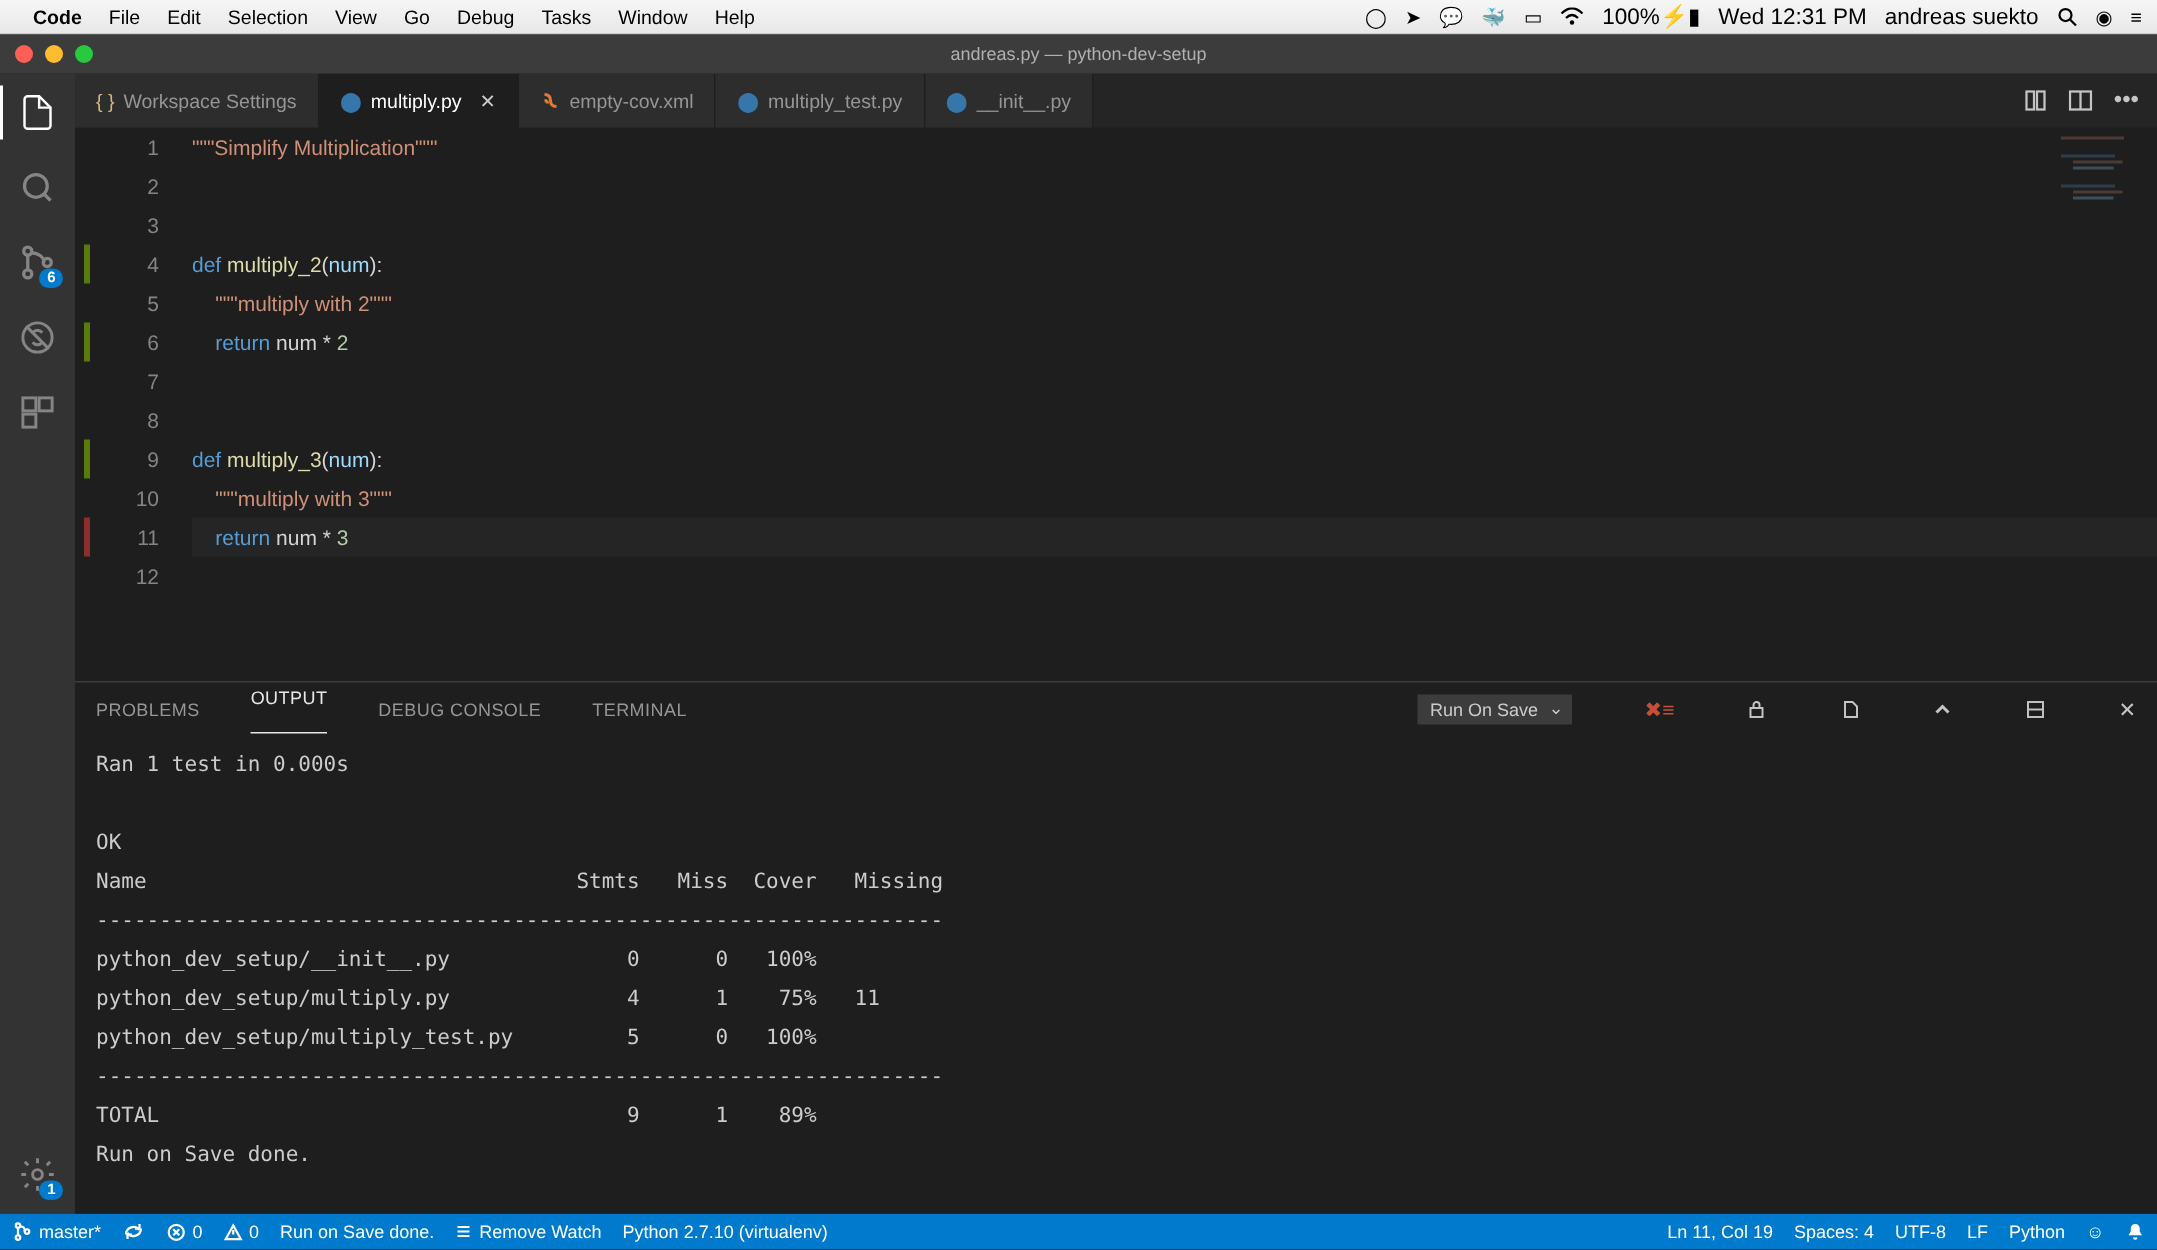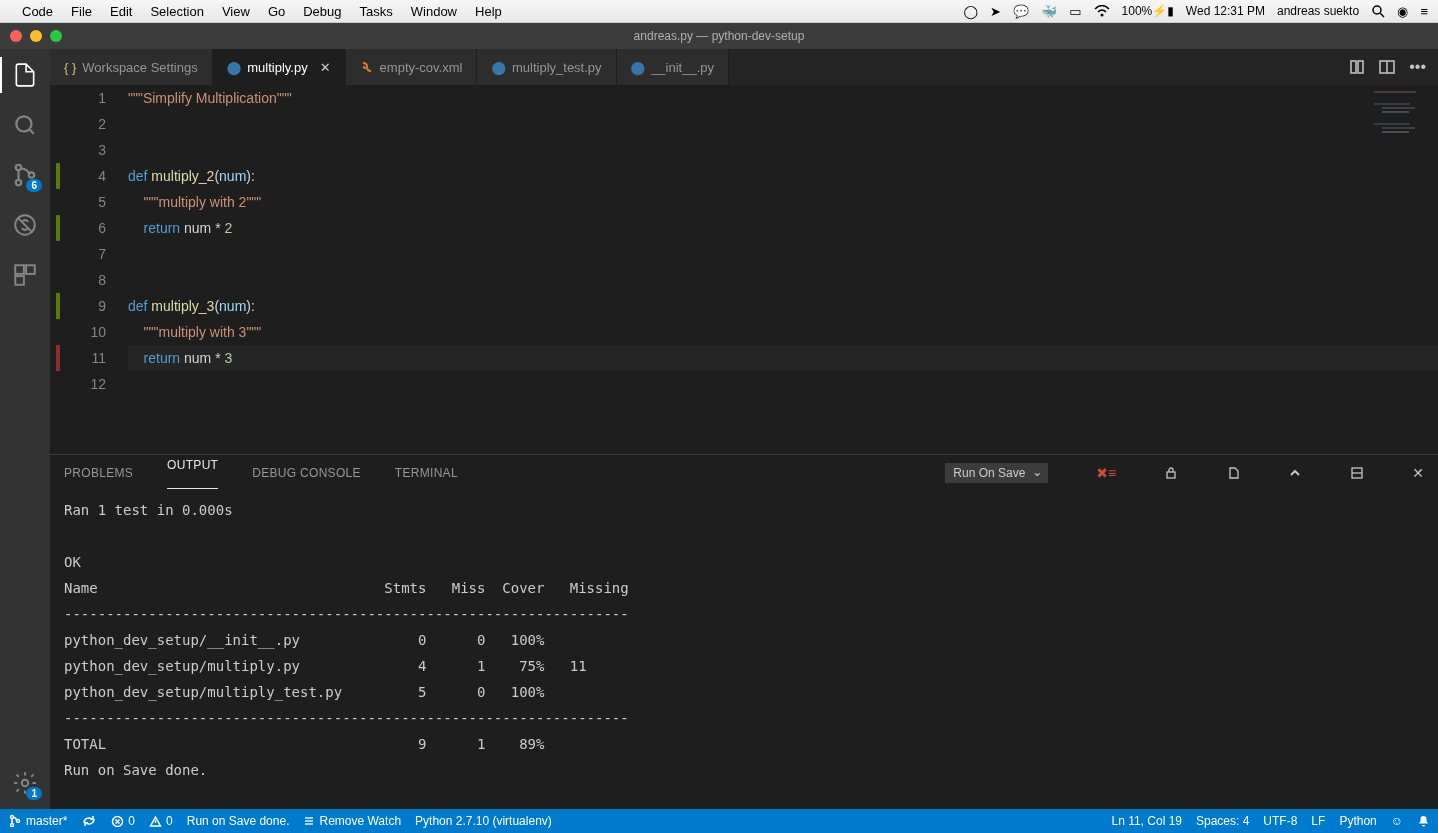--- a/index.html
+++ b/index.html
@@ -2,23 +2,23 @@
 <html><head>
 <meta charset="utf-8">
 <style>
 * { margin:0; padding:0; box-sizing:border-box; font-family:-apple-system,BlinkMacSystemFont,"Segoe UI",sans-serif; }
 body { width:1438px; height:833px; background:#1e1e1e; overflow:hidden; position:relative; }
 
 
 .menubar { height:23px; background:linear-gradient(#f6f6f6,#e8e8e8); display:flex; align-items:center; padding:0 10px; font-size:13px; color:#000; border-bottom:1px solid #ccc; }
 .menubar .apple { font-size:14px; margin-right:12px; }
 .menubar .m-item { margin-right:18px; cursor:default; }
-.menubar .m-item.bold { font-weight:400; }
+.menubar .m-item.bold { font-weight:700; }
 .menubar .spacer { flex:1; }
-.menubar .r-item { margin-left:12px; font-size:12px; display:flex; align-items:center; }
+.menubar .r-item { margin-left:12px; font-size:15px; display:flex; align-items:center; }
 .menubar .r-icon { margin-left:12px; font-size:13px; }
 
 
 .titlebar { height:26px; background:#3c3c3c; display:flex; align-items:center; position:relative; }
 .traffic { display:flex; gap:8px; margin-left:10px; }
 .traffic span { width:12px; height:12px; border-radius:50%; }
 .tl-close{background:#ff5f56;} .tl-min{background:#ffbd2e;} .tl-max{background:#27c93f;}
 .titlebar .title { position:absolute; left:50%; transform:translateX(-50%); color:#b0b0b0; font-size:12px; }
 
 

